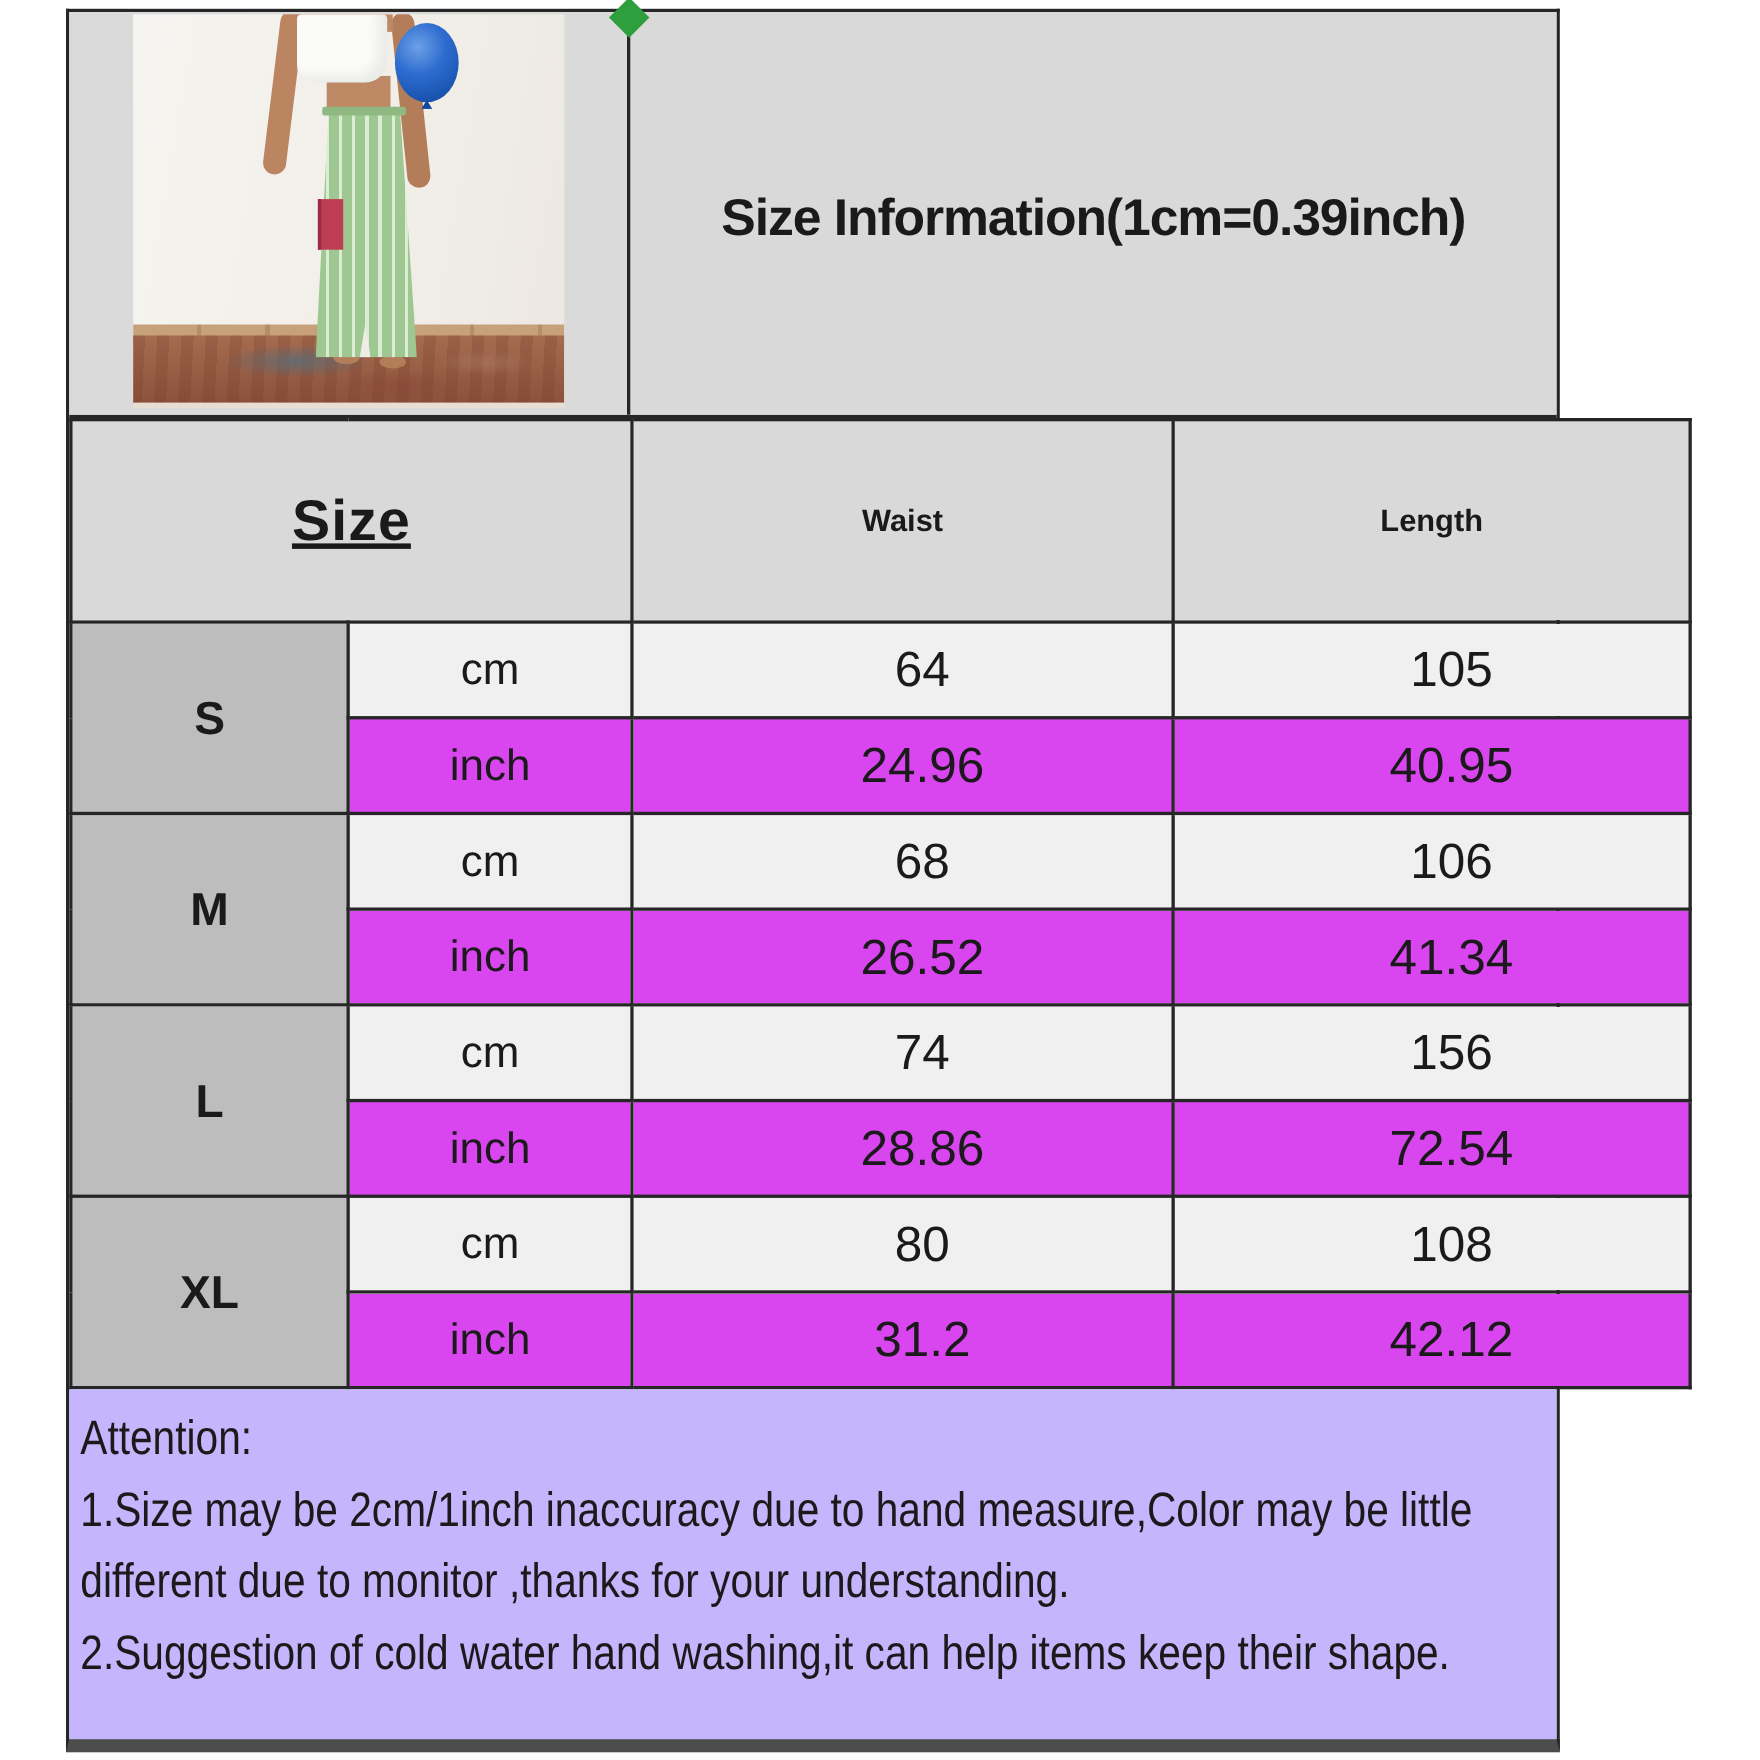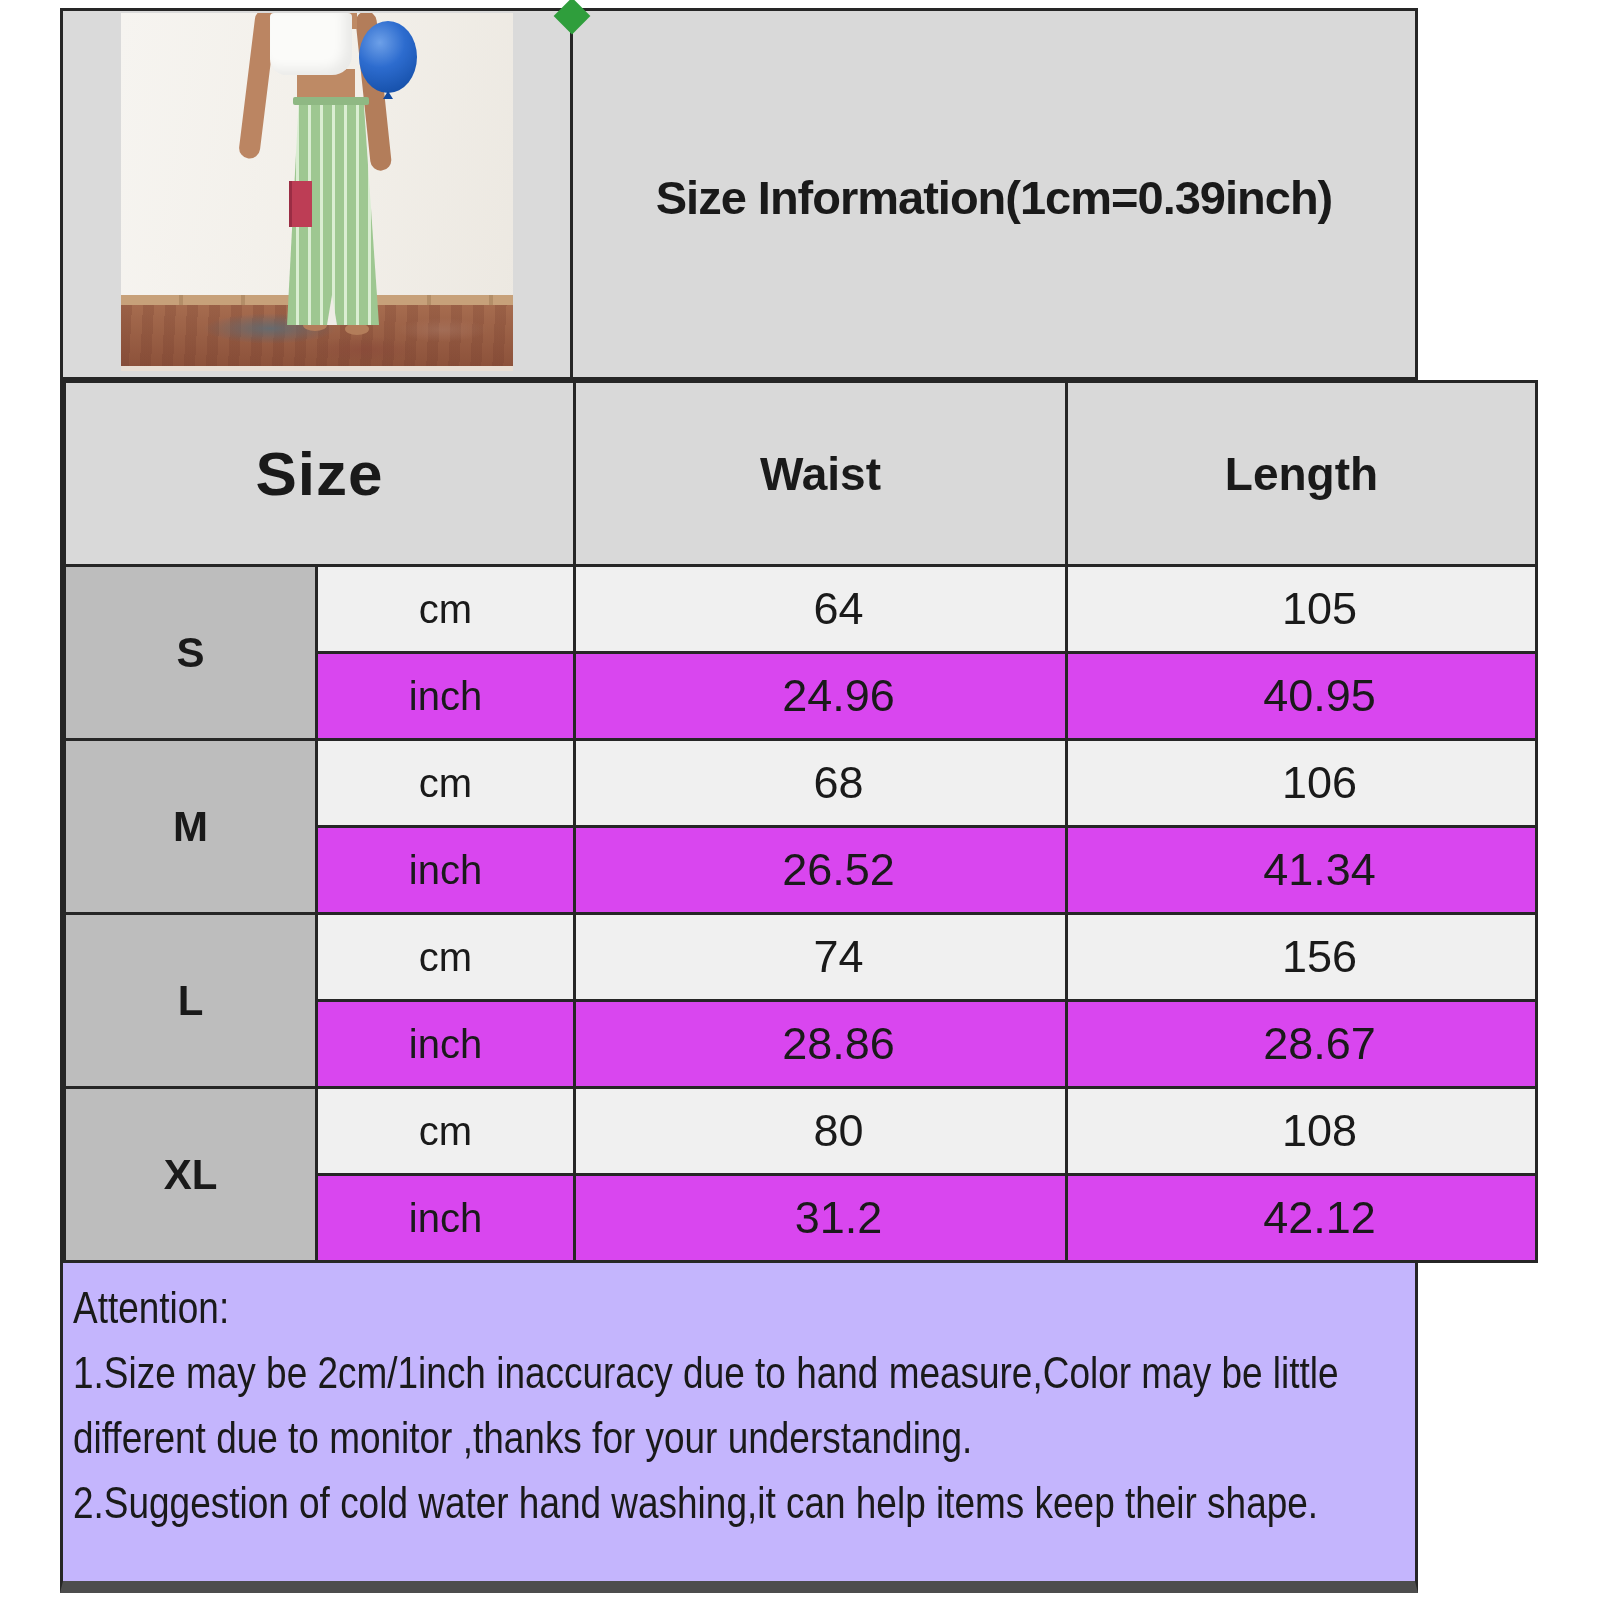--- a/index.html
+++ b/index.html
@@ -174,22 +174,22 @@
   .size-table col.c-length{width:470px;}
   .size-table th, .size-table td{
     border:3px solid #262626;
     text-align:center;
     vertical-align:middle;
     padding:0;
     overflow:hidden;
   }
   tr.head-row{ height:184px; }
   tr.head-row th{ background:#d9d9d9; font-weight:bold; }
-  th.h-size{ font-size:62px; letter-spacing:1px; }
-  th.h-col{ font-size:46px; }
+  th.h-size{ font-size:52px; letter-spacing:1px;text-decoration:underline; }
+  th.h-col{ font-size:28px; }
   tr.data-row{ height:87px; }
   td.size-label{
     background:#bdbdbd;
     font-size:42px; font-weight:bold;
   }
   tr.row-cm td.shade{ background:#f0f0f0; }
   tr.row-inch td.shade{ background:#d946ef; }
   td.unit{ font-size:40px; font-weight:normal; }
   td.val{ font-size:45px; font-weight:400;padding-left:36px; }
   
@@ -279,21 +279,21 @@
 
     <tr class="data-row row-cm">
       <td class="size-label" rowspan="2">L</td>
       <td class="unit shade">cm</td>
       <td class="val shade">74</td>
       <td class="val shade">156</td>
     </tr>
     <tr class="data-row row-inch">
       <td class="unit shade">inch</td>
       <td class="val shade">28.86</td>
-      <td class="val shade">28.67</td>
+      <td class="val shade">72.54</td>
     </tr>
 
     <tr class="data-row row-cm">
       <td class="size-label" rowspan="2">XL</td>
       <td class="unit shade">cm</td>
       <td class="val shade">80</td>
       <td class="val shade">108</td>
     </tr>
     <tr class="data-row row-inch">
       <td class="unit shade">inch</td>

